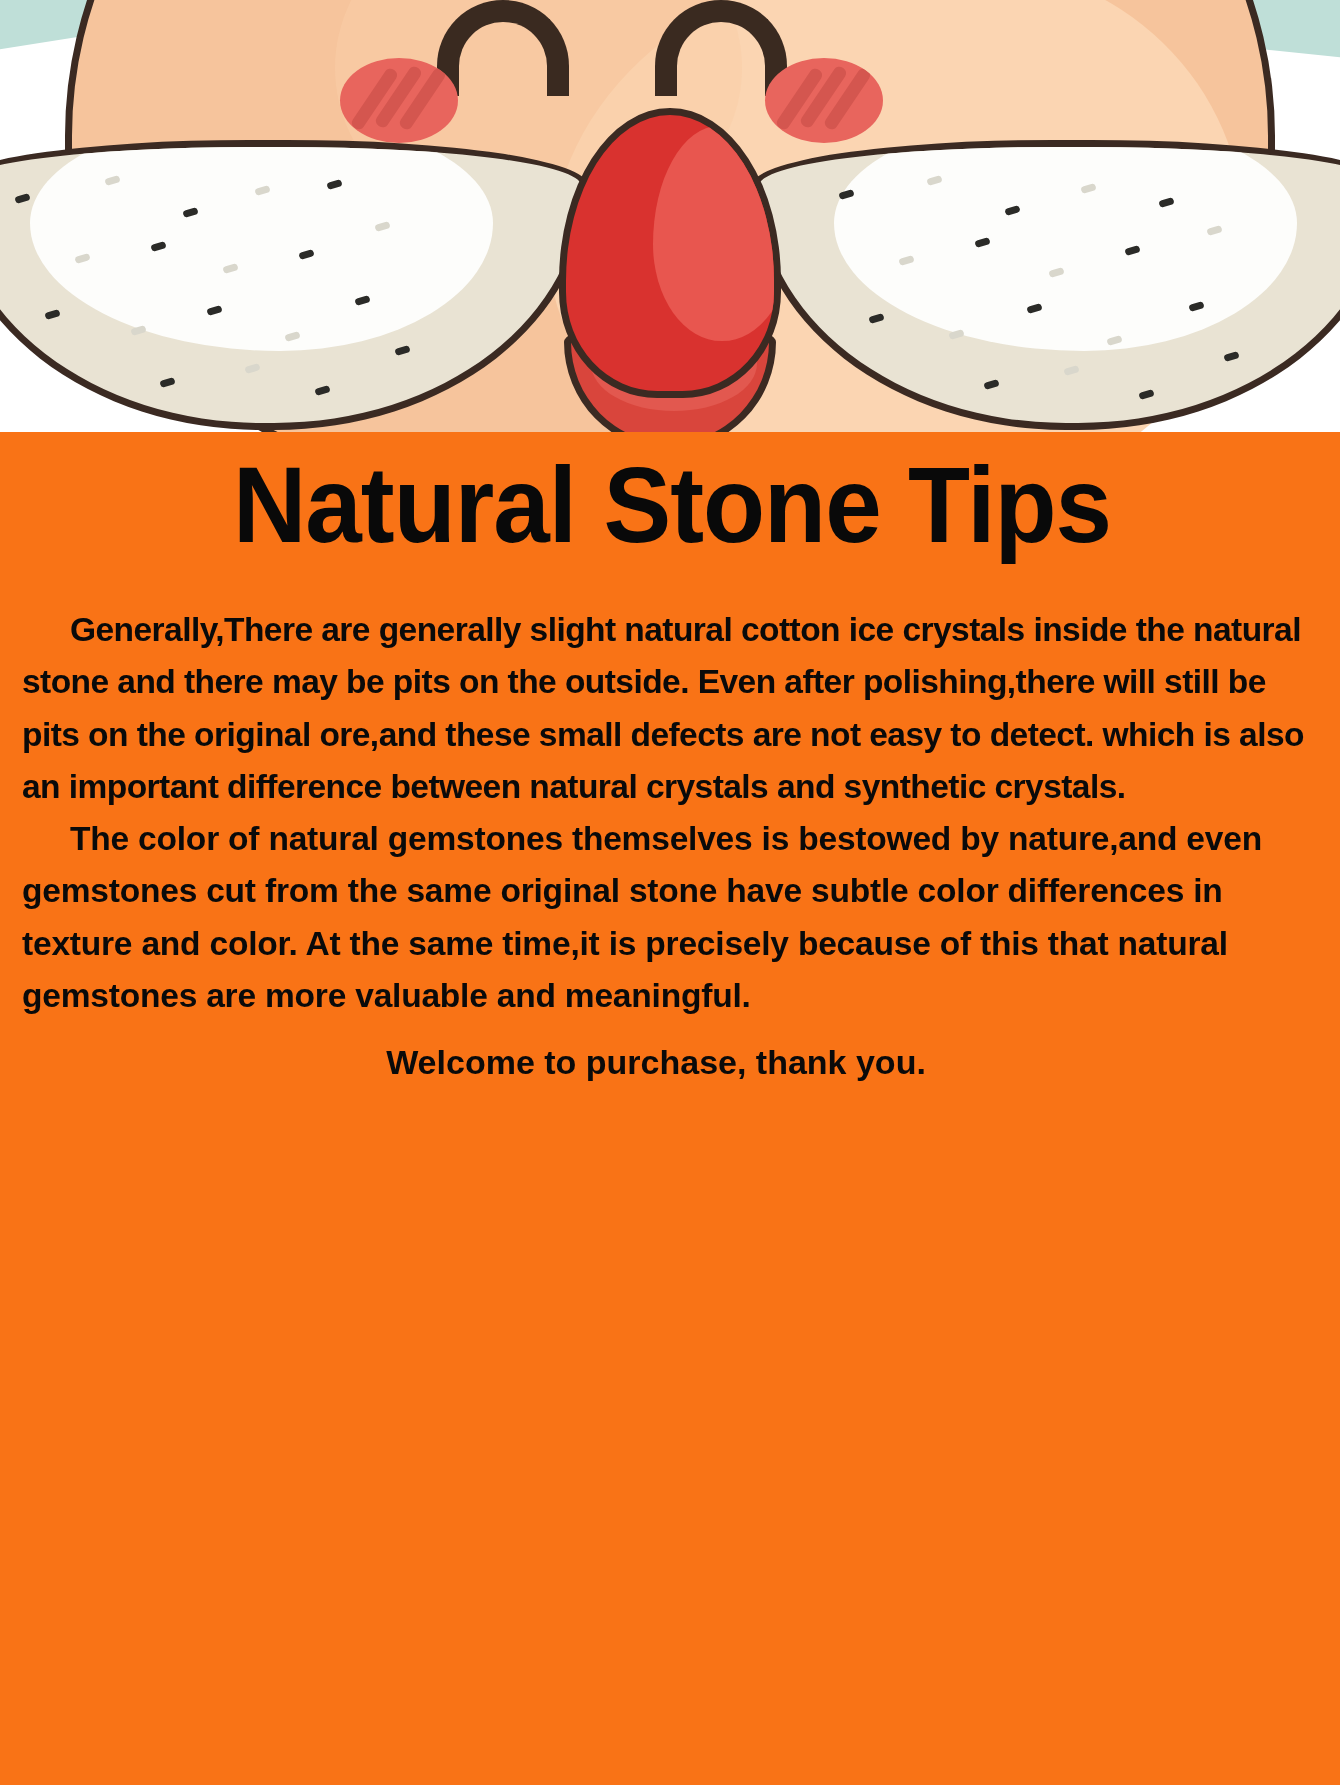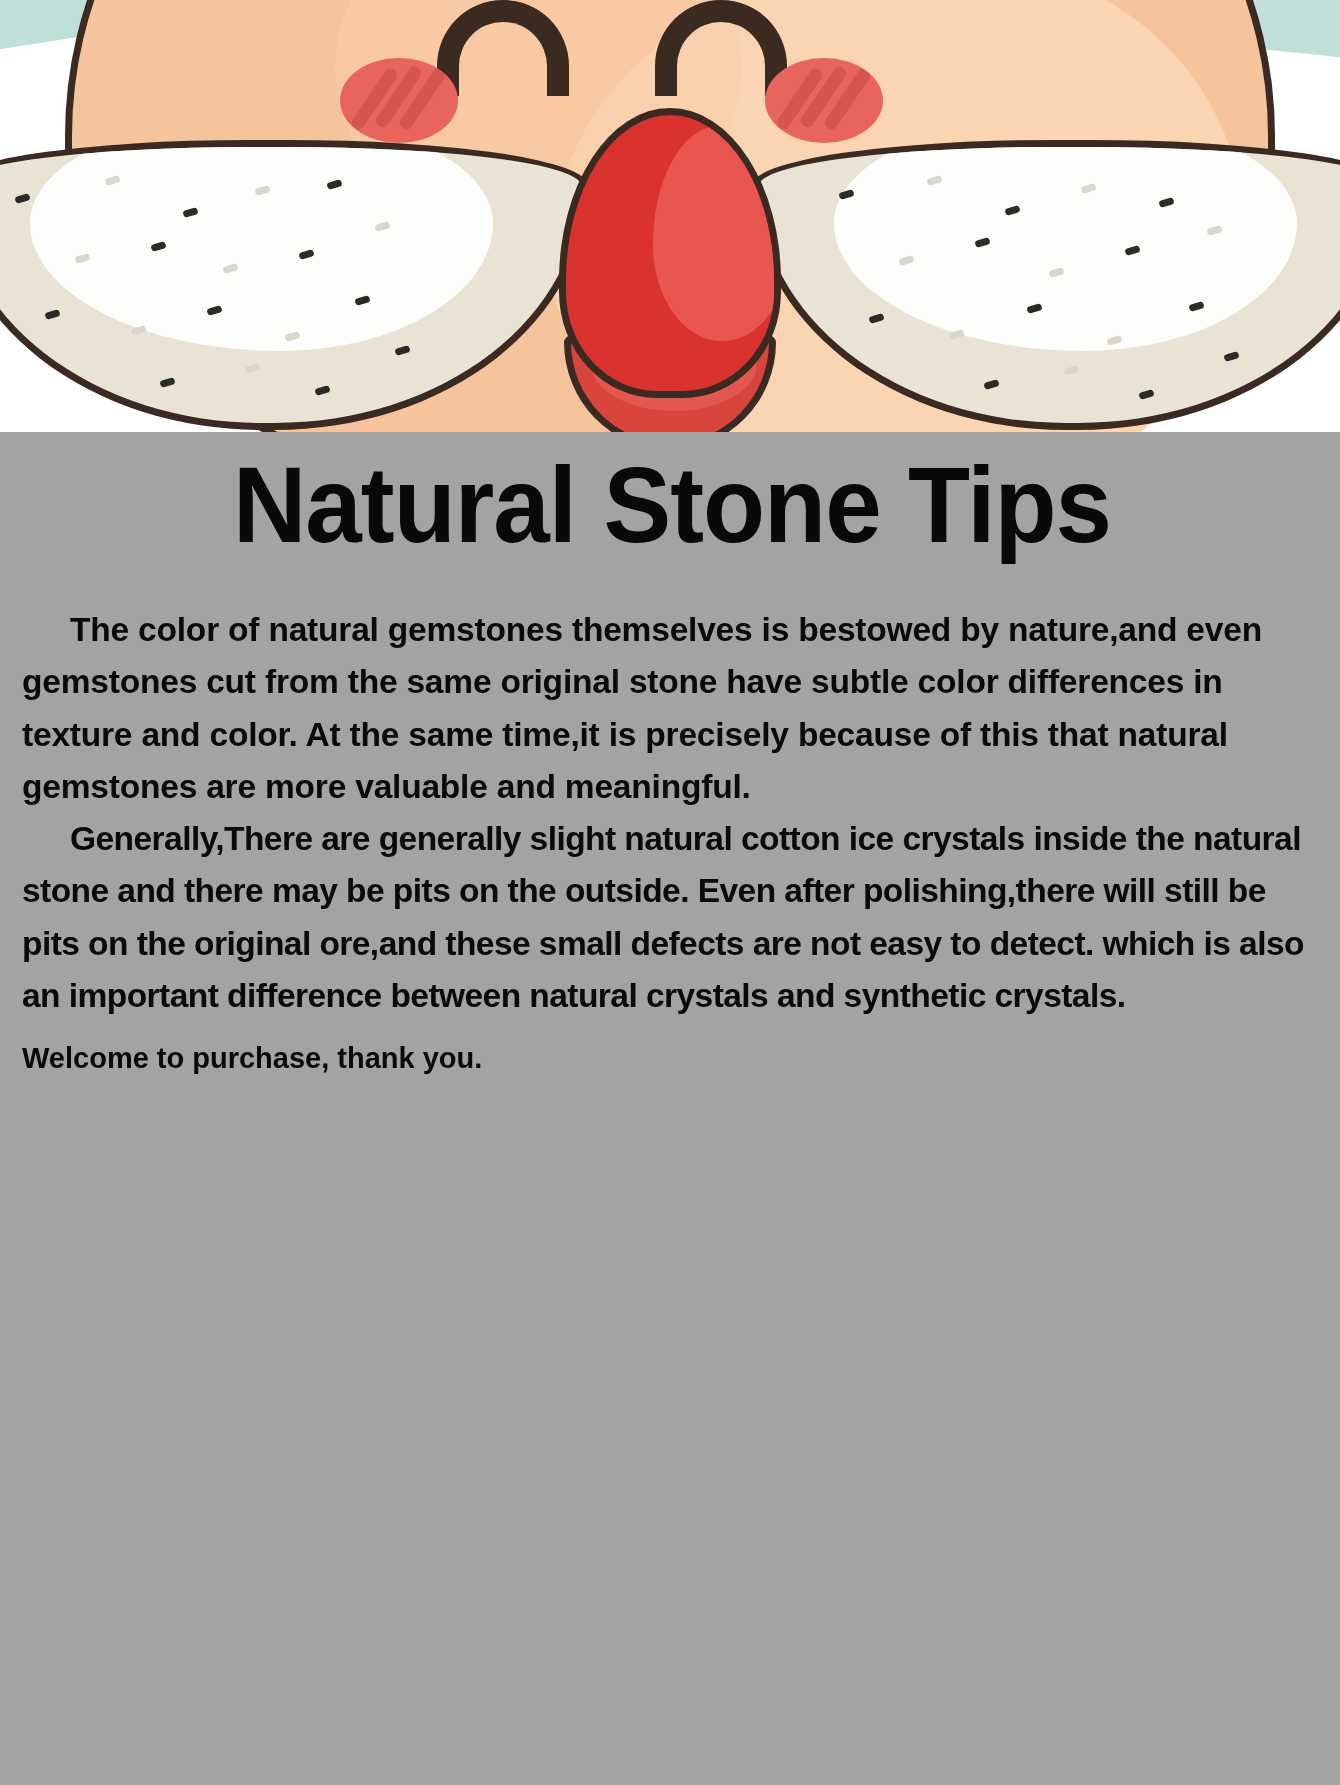--- a/index.html
+++ b/index.html
@@ -7,21 +7,21 @@
     padding: 0;
     background: #ffffff;
   }
   body {
     font-family: "Liberation Sans", "DejaVu Sans", sans-serif;
   }
   .page {
     position: relative;
     width: 1340px;
     height: 1785px;
-    background: #a3a3a3;
+    background: #f97316;
     overflow: hidden;
   }
 
   
   .illustration {
     position: relative;
     width: 1340px;
     height: 432px;
     overflow: hidden;
     background: #ffffff;
@@ -218,23 +218,23 @@
     line-height: 1.56;
     font-weight: 700;
     color: #0a0a0a;
     text-indent: 48px;
     letter-spacing: -0.2px;
     word-spacing: 0px;
   }
   .para.p3 { letter-spacing: -0.55px; }
   .closing {
     margin: 14px 0 0 0;
-    text-align: left;
+    text-align: center;
     padding-right: 32px;
-    font-size: 29px;
+    font-size: 34px;
     font-weight: 700;
     line-height: 1.56;
     color: #0a0a0a;
   }
 </style>
 </head>
 <body>
 
 <div class="page">
 
@@ -312,19 +312,19 @@
     </div>
     <div class="nose">
       <div class="hl"></div>
     </div>
   </div>
 
   <div class="content">
     <h1 class="title">Natural Stone Tips</h1>
 
     <div class="body-block">
+      <p class="para p3">Generally,There are generally slight natural cotton ice crystals inside the natural stone and there may be pits on the outside. Even after polishing,there will still be pits on the original ore,and these small defects are not easy to detect. which is also an important difference between natural crystals and synthetic crystals.</p>
       <p class="para p2">The color of natural gemstones themselves is bestowed by nature,and even gemstones cut from the same original stone have subtle color differences in texture and color. At the same time,it is precisely because of this that natural gemstones are more valuable and meaningful.</p>
-      <p class="para p3">Generally,There are generally slight natural cotton ice crystals inside the natural stone and there may be pits on the outside. Even after polishing,there will still be pits on the original ore,and these small defects are not easy to detect. which is also an important difference between natural crystals and synthetic crystals.</p>
       <p class="closing">Welcome to purchase, thank you.</p>
     </div>
   </div>
 
 </div>
 
 </body></html>

